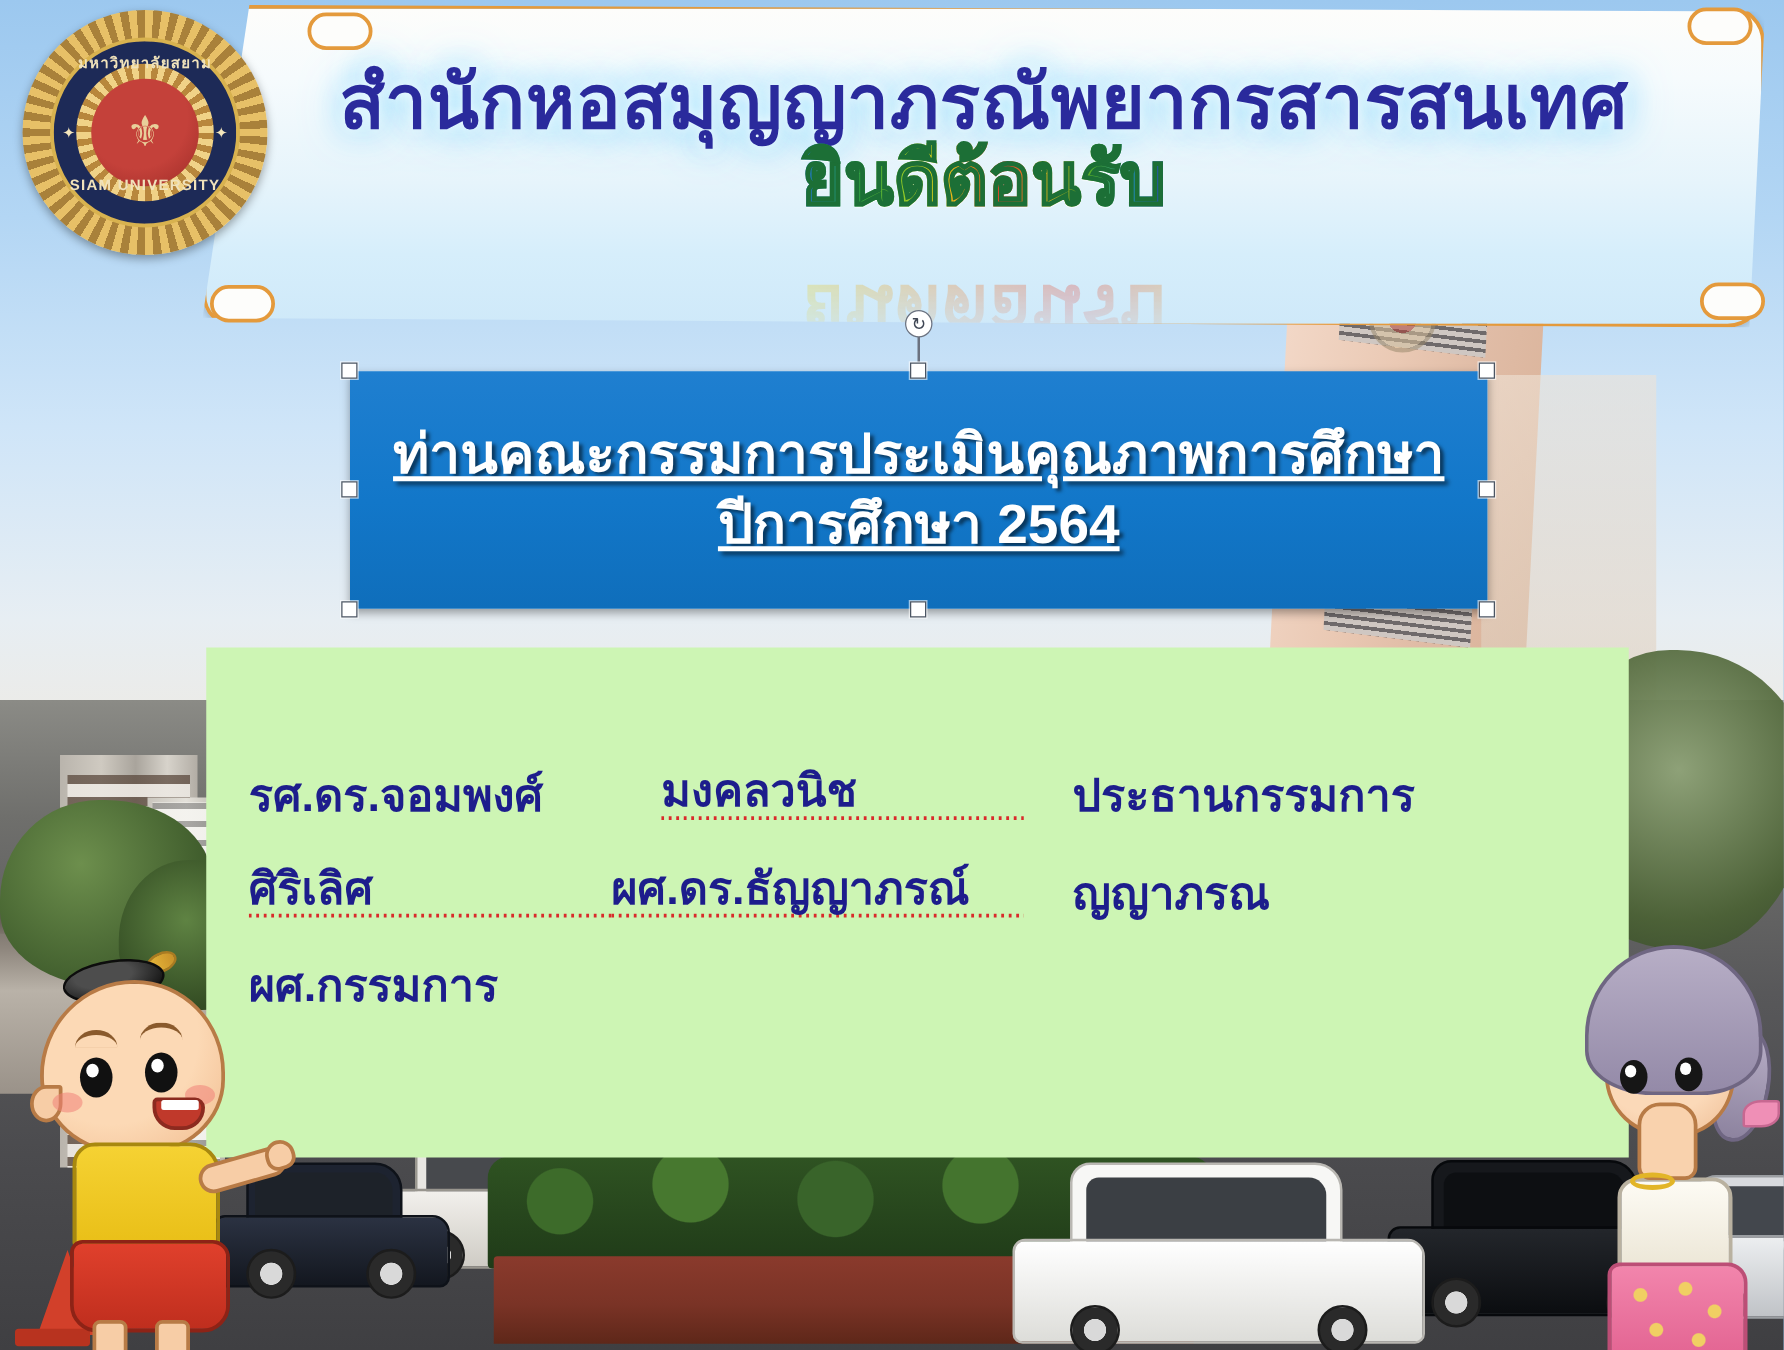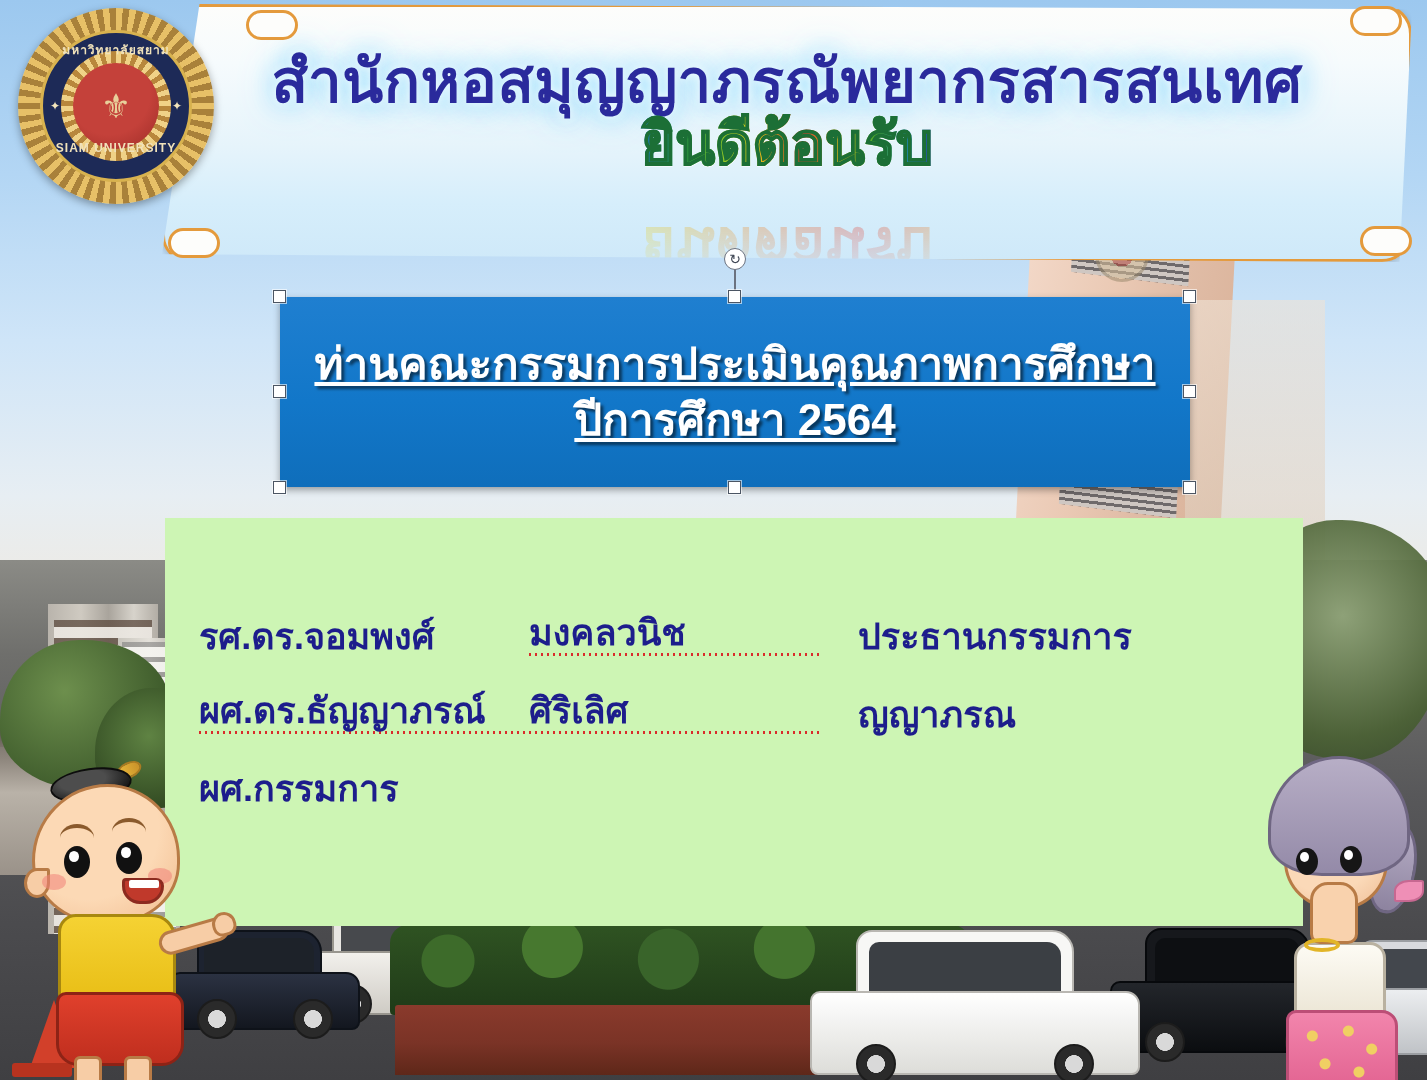--- a/index.html
+++ b/index.html
@@ -508,22 +508,22 @@
   <div class="greenpanel">
     <div class="roster">
 
       <div class="rrow r1">
         <span class="cell c-title">รศ.ดร.จอมพงศ์</span>
         <span class="cell c-sur sp">มงคลวนิช</span>
         <span class="cell c-role">ประธานกรรมการ</span>
       </div>
 
       <div class="rrow r2">
+        <span class="cell c-sur sp">ศิริเลิศ</span>
         <span class="cell c-title sp">ผศ.ดร.ธัญญาภรณ์</span>
-        <span class="cell c-sur sp">ศิริเลิศ</span>
         <span class="cell c-role">ญญาภรณ</span>
       </div>
 
       <div class="rrow r3">
         <span class="cell c-title">ผศ.กรรมการ</span>
       </div>
 
     </div>
   </div>
 

